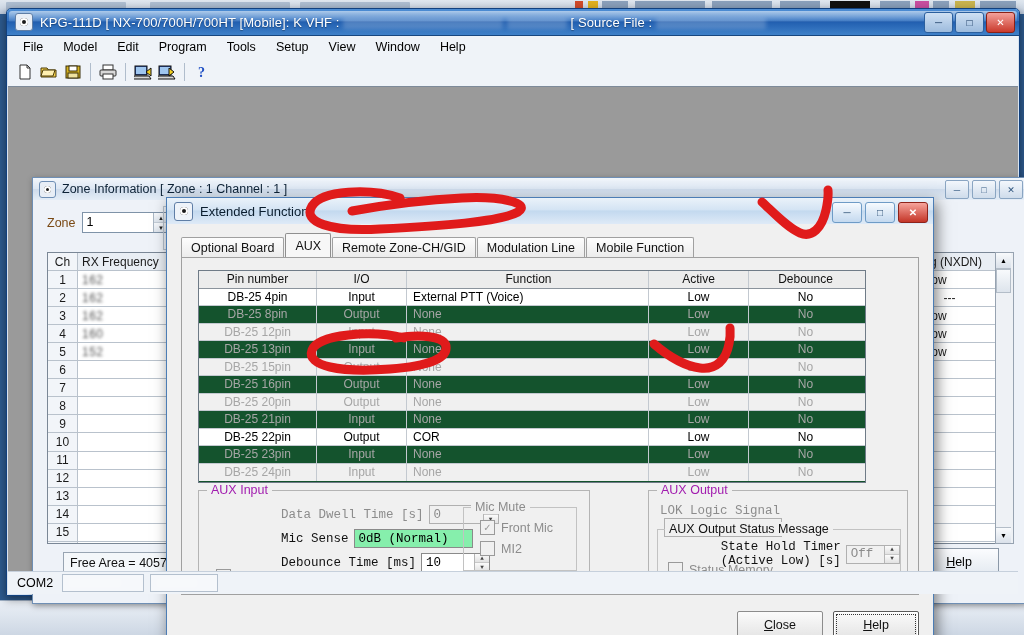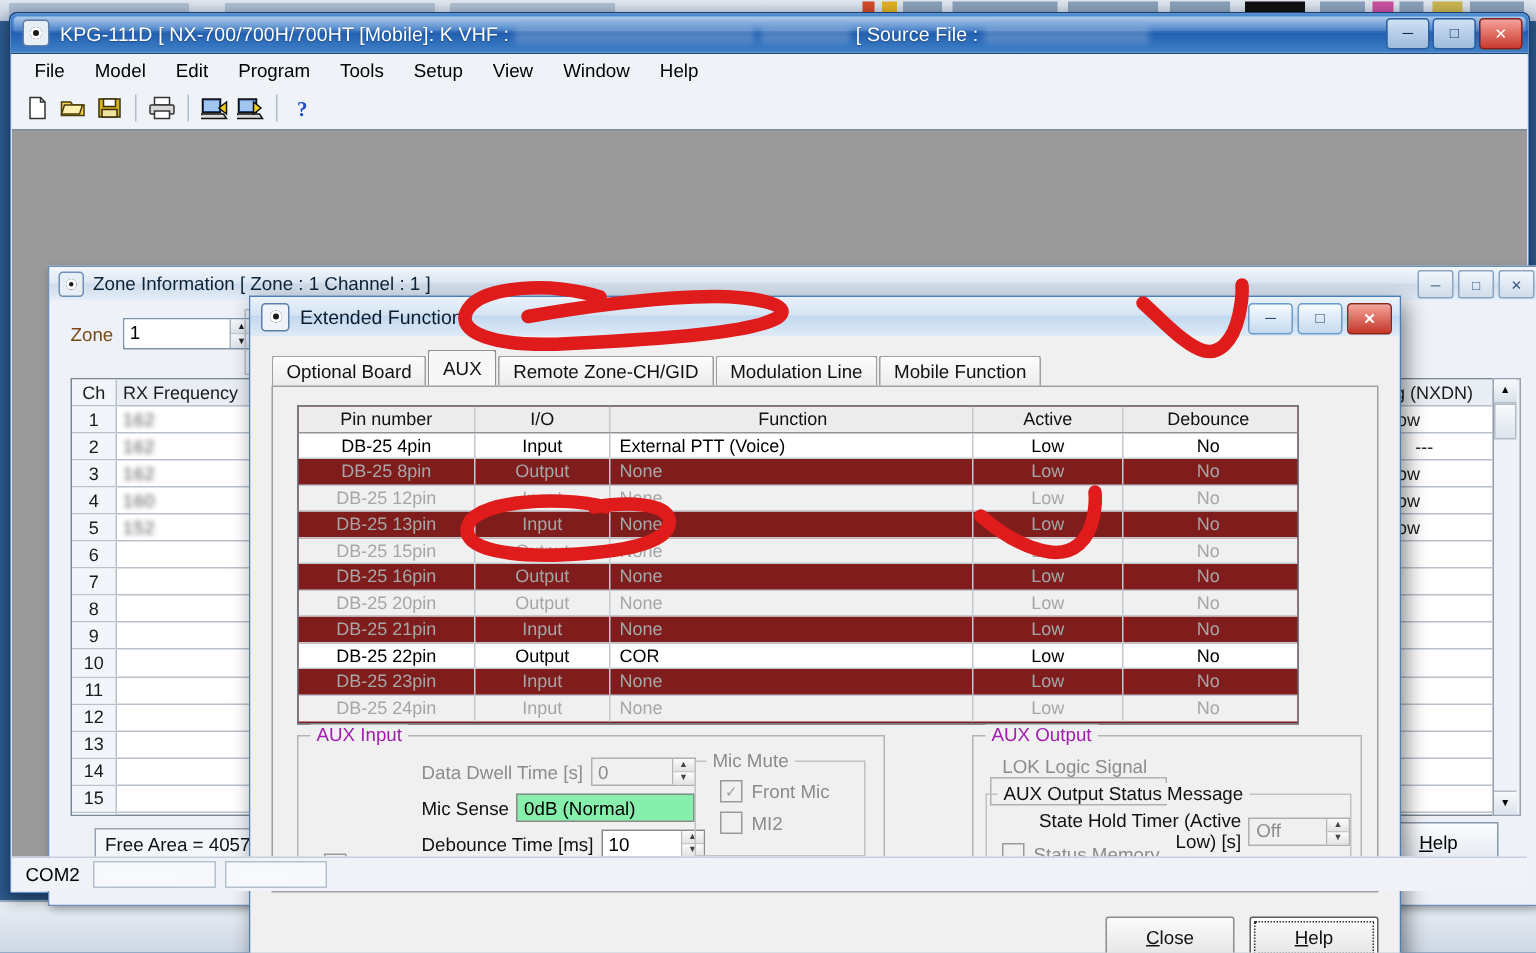--- a/index.html
+++ b/index.html
@@ -246,21 +246,21 @@
   }
   .tab.active { height:24px; background:#f7f7f7; border-color:#8f8f8f; font-weight:normal; }
   .tabpanel {
     position:absolute; left:14px; top:33px; right:14px; bottom:58px;
     border:1px solid #a0a0a0; background:#f0f0f0;
   }
 
   
   .pintable {
     position:absolute; left:16px; top:12px; width:666px; height:211px;
-    border:1px solid #6f7b87; background:#7f1d1d; overflow:hidden;
+    border:1px solid #6f7b87; background:#14532d; overflow:hidden;
   }
   .prow { display:flex; height:17.5px; border-bottom:1px solid #c3c9d0; box-sizing:border-box; }
   .prow:last-child { border-bottom:0; }
   .prow.head { background:#ececec; border-bottom:1px solid #8b939c;}
   .prow.alt { background:#f0f0f0; }
   .prow.sel { background:#ffffff; }
   .pcell {
     border-right:1px solid #c3c9d0; display:flex; align-items:center;
     font-size:12px; box-sizing:border-box; padding:0 4px;
     color:#a6a6a6;
@@ -277,21 +277,21 @@
   
   .gbox { position:absolute; border:1px solid #b4b4b4; }
   .gbox > .leg {
     position:absolute; top:-8px; left:8px; background:#f0f0f0; padding:0 4px;
     font-size:12.5px; color:#a21caf;
   }
 
   .aux-input { left:16px; top:232px; width:390px; height:96px; }
   .aux-output { left:424px; top:232px; width:258px; height:96px;margin-left:42px; }
 
-  .fieldrow { position:absolute; display:flex; align-items:center; }
+  .fieldrow { position:absolute; display:flex; align-items:center;font-family:Liberation Mono, monospace; }
   .flabel { font-size:12.5px; color:#111; text-align:right; margin-right:5px;}
   .flabel.dim { color:#8c8c8c; }
   .ebox {
     height:19px; border:1px solid #8a8a8a; background:#86efac;
     display:flex; align-items:center; padding:0 4px; font-size:12.5px; box-sizing:border-box;
   }
   .ebox.dim { background:#f0f0f0; color:#8c8c8c; border-color:#b0b0b0; }
   .spin2 { display:flex; height:19px; border:1px solid #8a8a8a; background:#fff; box-sizing:border-box;}
   .spin2.dim { background:#f0f0f0; border-color:#b0b0b0; }
   .spin2 .val { flex:1; display:flex; align-items:center; padding:0 4px; font-size:12.5px; }

